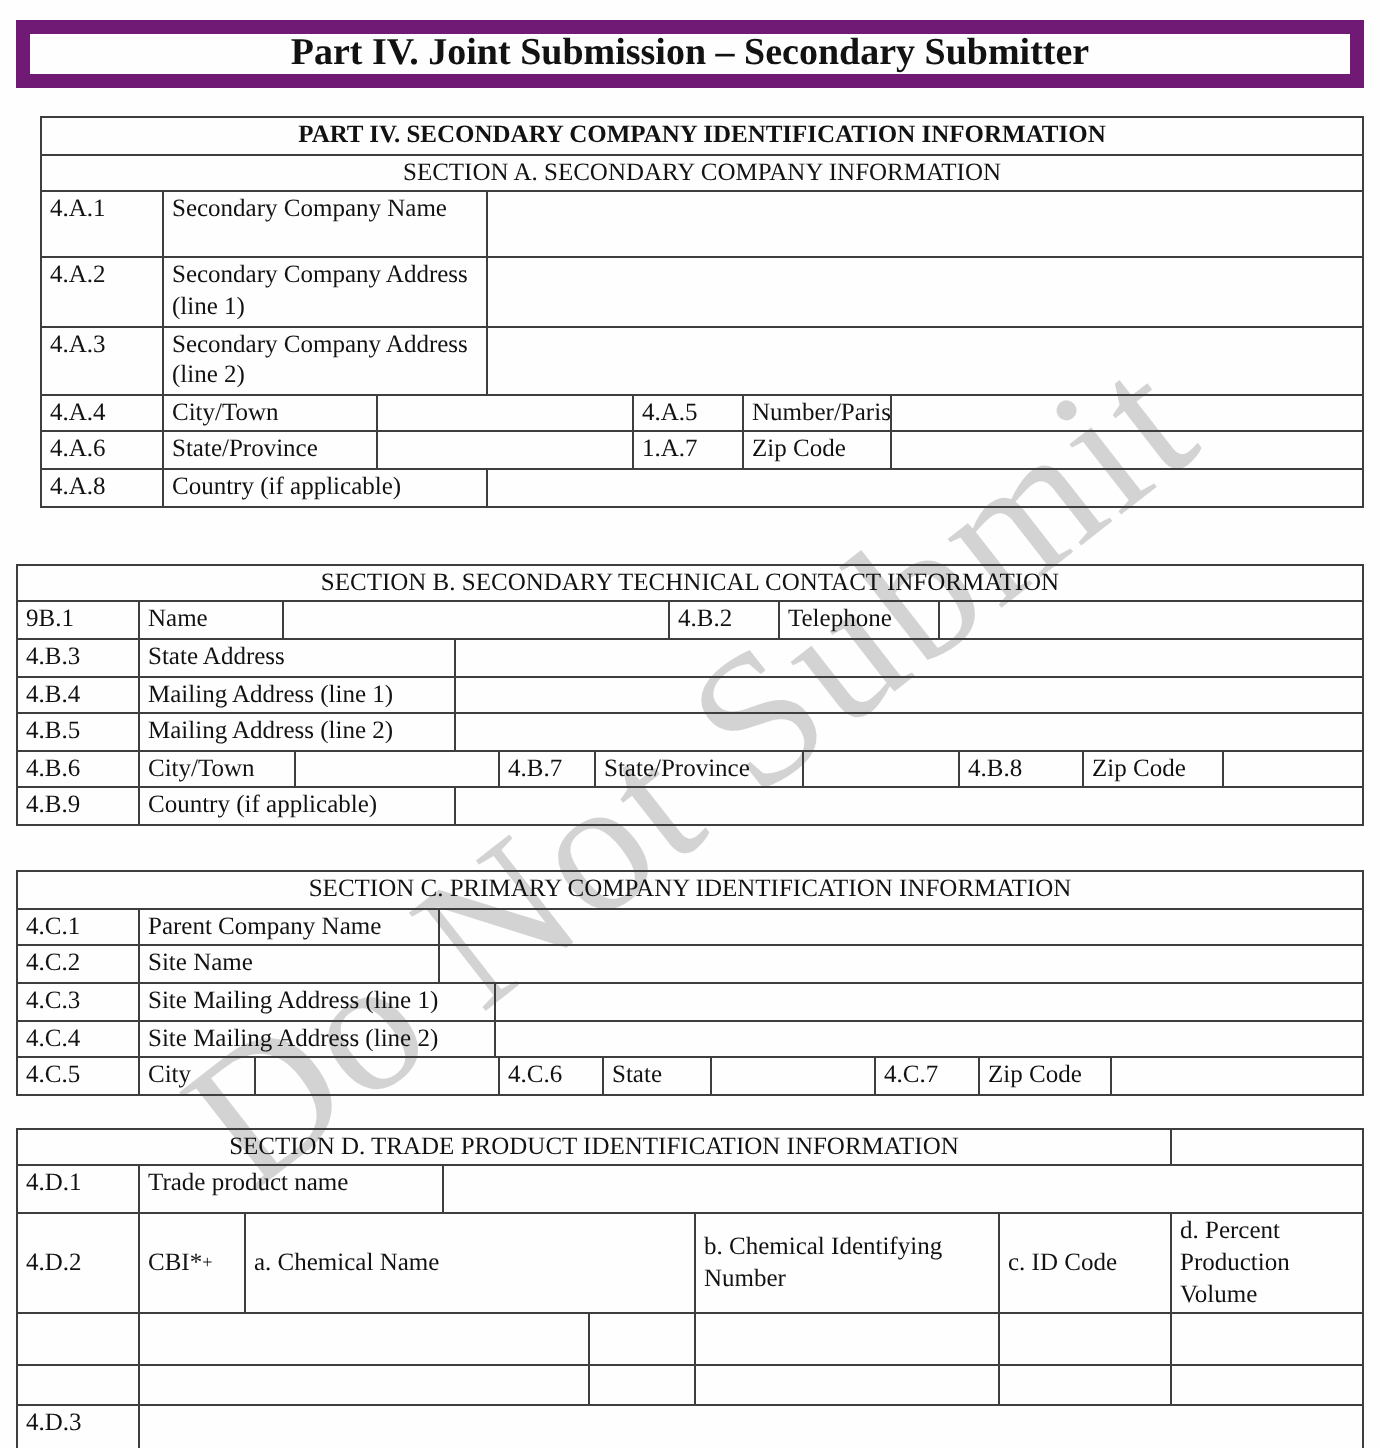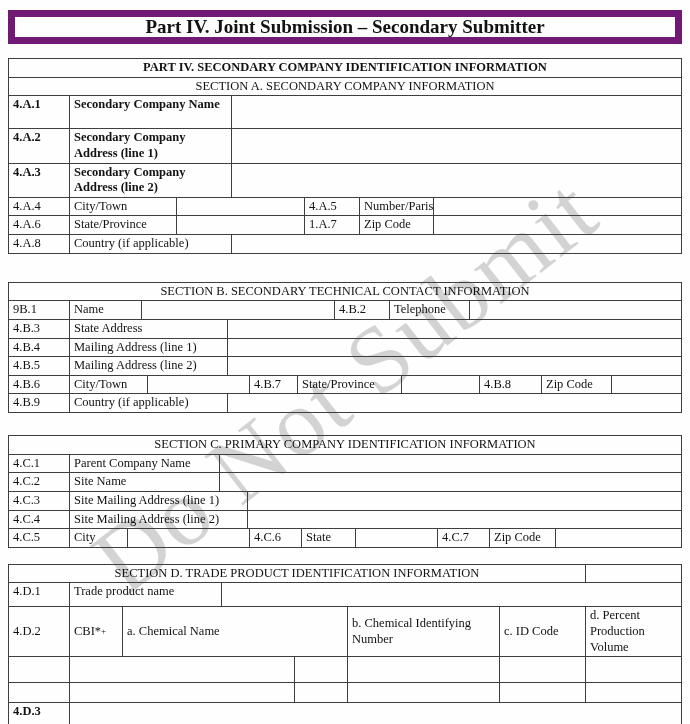--- a/index.html
+++ b/index.html
@@ -15,37 +15,37 @@
     font-size:95px; letter-spacing:2px; white-space:nowrap;
     color:#a9a9a9; opacity:.5; z-index:0; pointer-events:none;
   }
   .content { position:relative; z-index:1; padding:10px 8px 0 8px; }
   .titlebox {
     border:7px solid #701a75; height:34px;
     display:flex; align-items:center; justify-content:center;
     font-weight:bold; font-size:19px;
   }
   .sec { border:1px solid #3e3e3e; }
-  .secA { margin-top:14px; }
+  .secA { margin-top:14px;margin-left:12px; }
   .secB { margin-top:28px; }
   .secC { margin-top:22px; }
   .secD { margin-top:16px; }
   .row { display:flex; align-items:stretch; border-top:1px solid #3e3e3e; }
   .sec .row:first-child { border-top:none; }
   .cell {
     border-left:1px solid #3e3e3e; padding:1px 4px;
     font-size:12.5px; line-height:1.25; overflow:hidden; flex:none;
   }
   .row .cell:first-child { border-left:none; }
   .hcell { flex:1 1 auto; text-align:center; }
   .b { font-weight:bold; }
   .fill { flex:1 1 auto; }
   .h16 { min-height:16px; } .h17 { min-height:17px; }
   .h20 { min-height:20px; } .h24 { min-height:24px; }
-  .h26 { min-height:26px; } .h33 { min-height:33px;font-weight:bold; } .h46 { min-height:46px; }
+  .h26 { min-height:26px; } .h33 { min-height:33px; } .h46 { min-height:46px; }
   .vc .cell { display:flex; align-items:center; }
   sup { font-size:9px; vertical-align:super; }
 </style>
 </head>
 <body>
 
 <div class="page">
   <div class="watermark">Do Not Submit</div>
 
   <div class="content">

